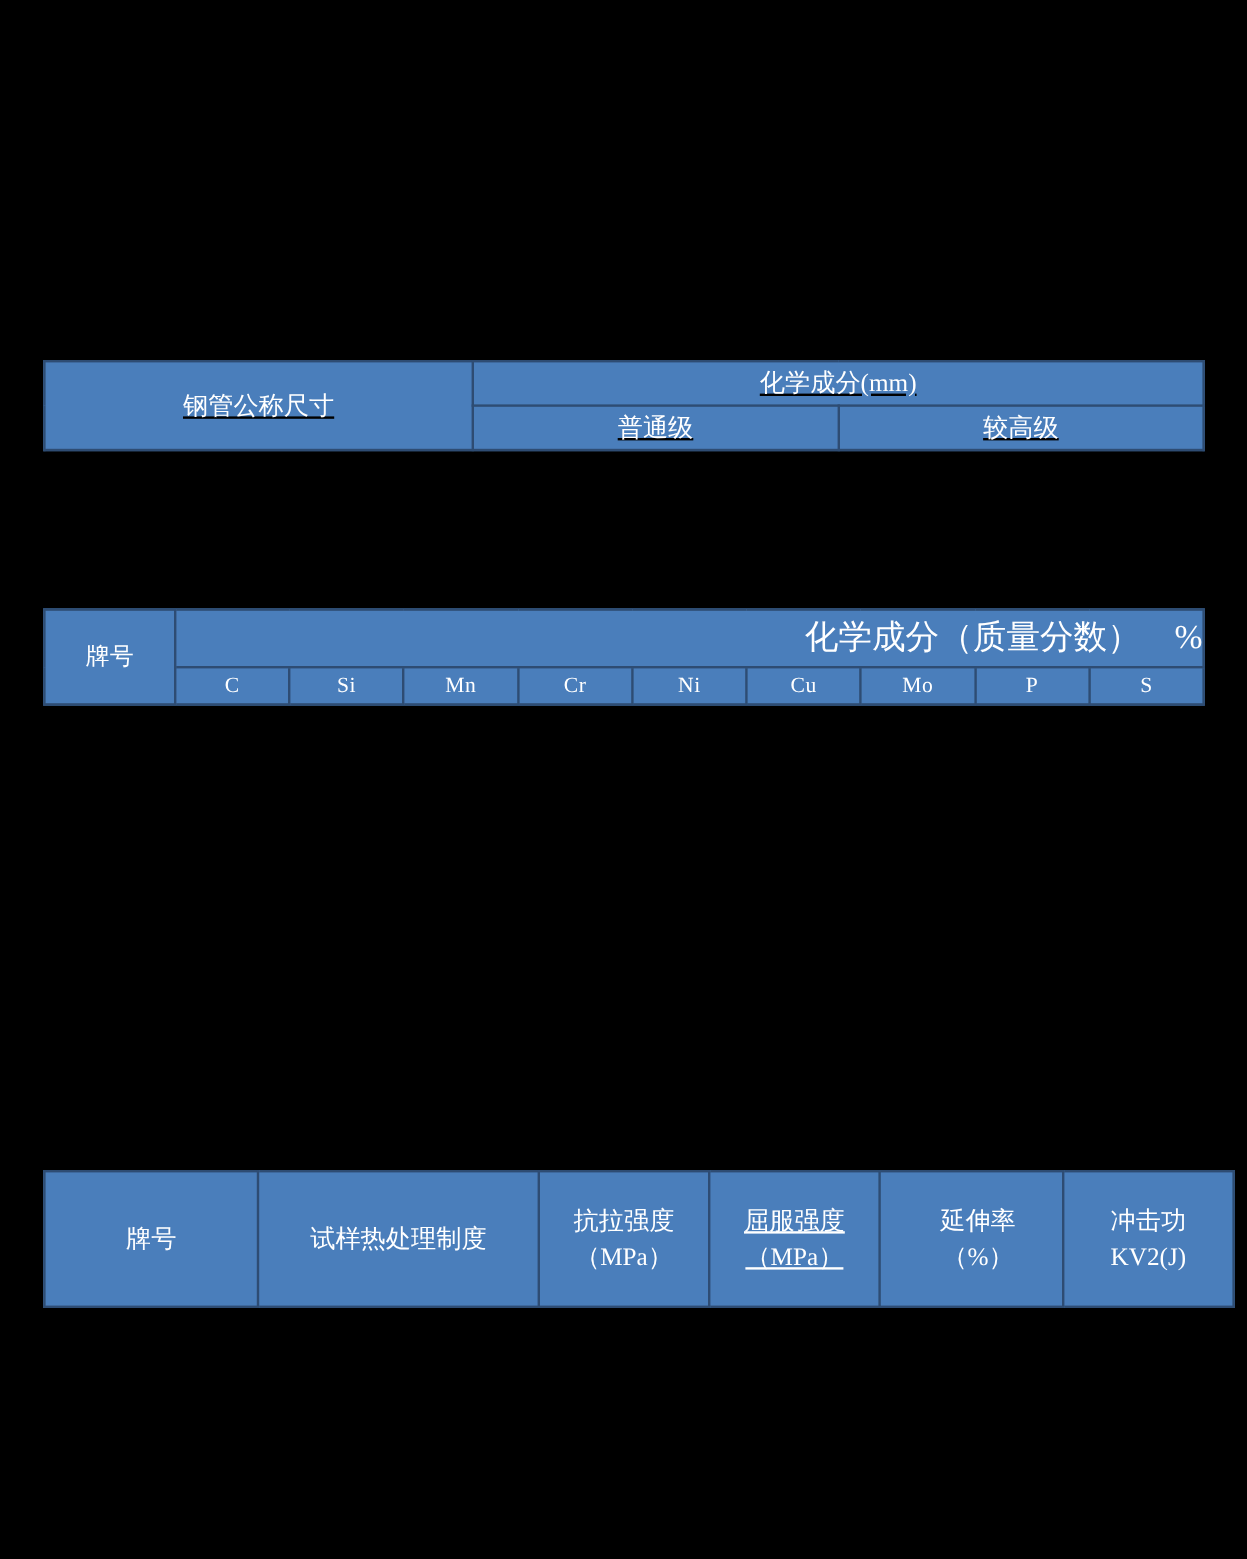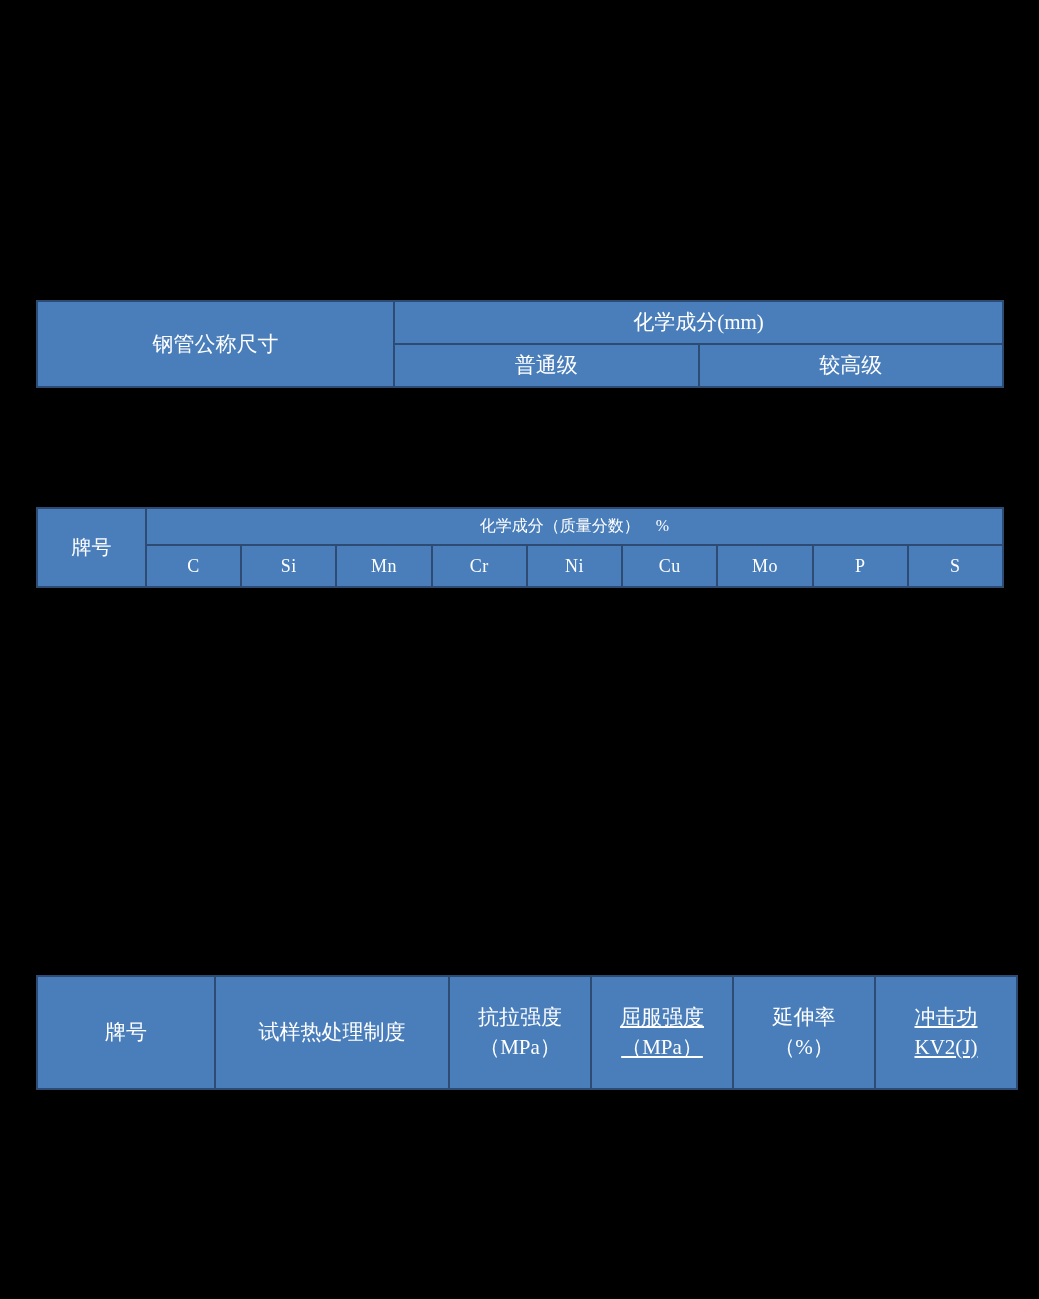--- a/index.html
+++ b/index.html
@@ -31,39 +31,41 @@
     padding: 0;
     line-height: 1.28;
     font-weight: 400;
   }
 
   
   #table-pipe-size {
     left: 36px;
     top: 300px;
     width: 968px;
-    height: 88px;
+    height: 76px;
+    text-decoration: underline;
   }
   #table-pipe-size td { font-size: 21px; }
   #table-pipe-size .c-name  { width: 355px; }
   #table-pipe-size .c-ord   { width: 306px; }
   #table-pipe-size .c-high  { width: 307px; }
 
   
   #table-chem {
     left: 36px;
     top: 507px;
     width: 968px;
     height: 81px;
   }
   #table-chem td { font-size: 20px; }
   #table-chem .c-grade { width: 107px; }
   #table-chem .c-el    { width: 95.6px; font-size: 18px; letter-spacing: .5px; }
   #table-chem .chem-title {
-    font-size: 16px;
+    font-size: 28px;
+    text-align: right;
   }
   .chem-title-inner {
     display: inline-block;
     white-space: pre;
   }
 
   
   #table-mech {
     left: 36px;
     top: 975px;
@@ -71,22 +73,22 @@
     height: 115px;
   }
   #table-mech td {
     font-size: 21px;
     line-height: 1.42;
   }
   #table-mech .c-grade { width: 176px; }
   #table-mech .c-heat  { width: 232px; }
   #table-mech .c-ts    { width: 140px; text-align: center; }
   #table-mech .c-ys    { width: 140px; text-decoration: underline; }
-  #table-mech .c-el    { width: 140px; }
-  #table-mech .c-imp   { width: 140px; text-decoration: underline; }
+  #table-mech .c-el    { width: 140px; padding-left: 11px; }
+  #table-mech .c-imp   { width: 140px; }
   .two-line { display: block; }
 </style>
 </head>
 <body>
 
 <table class="tbl" id="table-pipe-size">
   <tbody>
       <tr>
     <td class="c-name" rowspan="2">钢管公称尺寸</td>
     <td colspan="2">化学成分(mm)</td>

